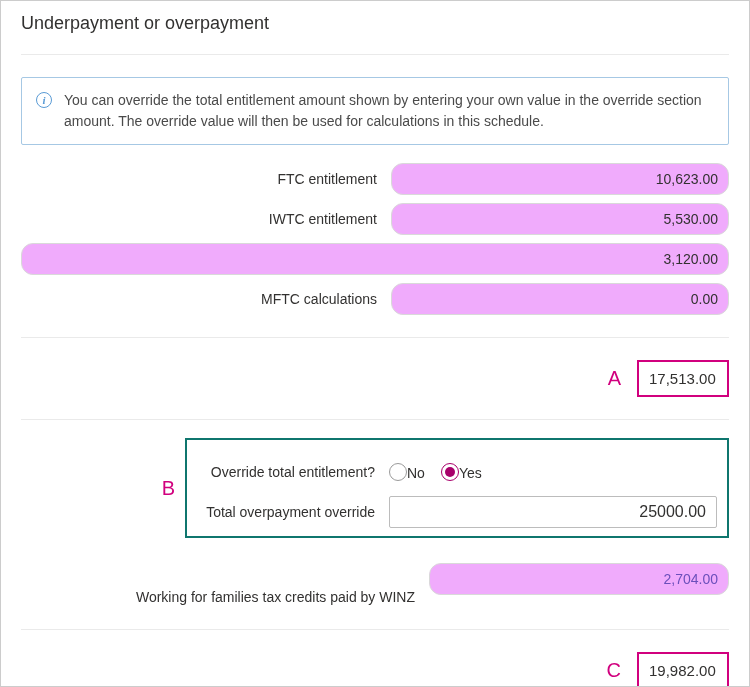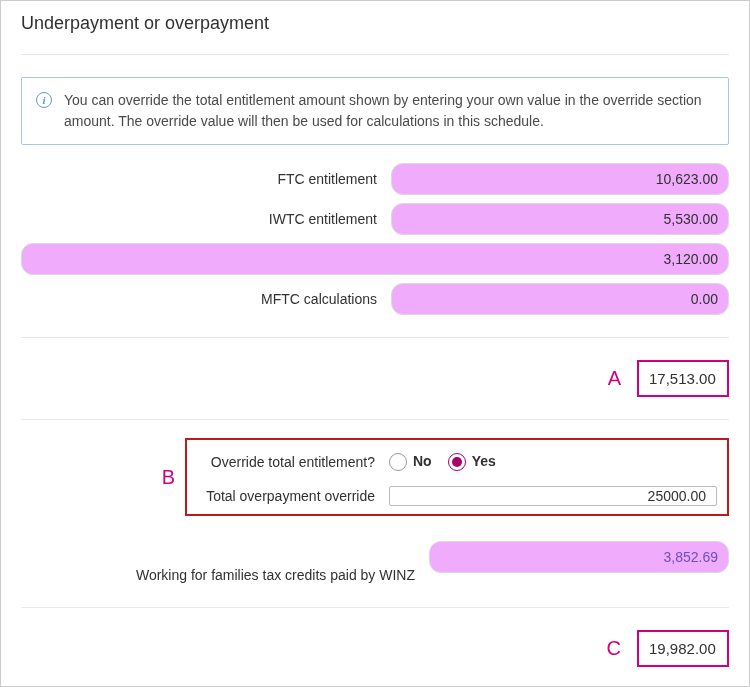--- a/index.html
+++ b/index.html
@@ -67,24 +67,24 @@
     padding: 0 10px;
     text-align: right;
     color: #323130;
   }
   .ro-field.link { color: #6b4fbb; }
   .edit-field {
     width: 100%;
     border: 1px solid #bcbcbc;
     background: #fff;
     border-radius: 2px;
-    height: 20px;
+    height: 32px;
     padding: 0 10px;
     text-align: right;
-    font-size: 14px;
+    font-size: 16px;
     font-family: inherit;
     color: #323130;
   }
   .sep { border-top: 1px solid #eaeaea; margin: 18px 0; }
   .total-row {
     display: flex;
     align-items: center;
     justify-content: flex-end;
     gap: 14px;
     padding: 4px 0;
@@ -97,36 +97,34 @@
   }
   .box-highlight {
     border: 2px solid #d1007e;
     padding: 8px 10px;
     min-width: 92px;
     text-align: left;
     font-size: 15px;
     color: #323130;
   }
   .group-highlight {
-    border: 2px solid #b91c1c;
-    padding: 6px 10px 8px 10px;
+    border: 2px solid #0f766e;
+    padding: 16px 10px 8px 10px;
     position: relative;
   }
   .radio-group {
     display: flex;
     align-items: center;
     gap: 16px;
     height: 32px;
   }
   .radio {
     display: inline-flex;
-    align-items: flex-start;
-    gap: 6px;
+    align-items: flex-end;
     cursor: pointer;
-    font-weight: bold;
   }
   .radio-outer {
     width: 18px; height: 18px;
     border-radius: 50%;
     border: 1px solid #9a9a9a;
     display: flex; align-items: center; justify-content: center;
   }
   .radio.selected .radio-outer { border: 1px solid #a8006b; }
   .radio-inner {
     width: 10px; height: 10px; border-radius: 50%;
@@ -209,21 +207,21 @@
         <div style="flex:1;">
           <input class="edit-field" value="25000.00" style="">
         </div>
       </div>
     </div>
   </div>
 
   <div class="row" style="margin-top:10px;">
     <div class="row-label" style="flex:0 0 408px;margin-top:36px;">Working for families tax credits paid by WINZ</div>
     <div class="row-value">
-        <div class="ro-field link">3,852.69</div>
+        <div class="ro-field link">2,704.00</div>
       </div>
   </div>
 
   <div class="sep"></div>
 
   <div class="total-row">
     <span class="annot">C</span>
     <span class="box-highlight">19,982.00</span>
   </div>
 

